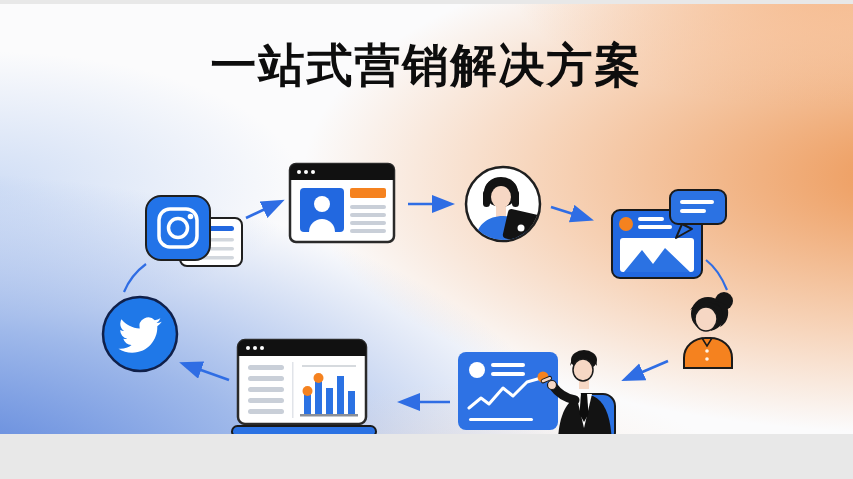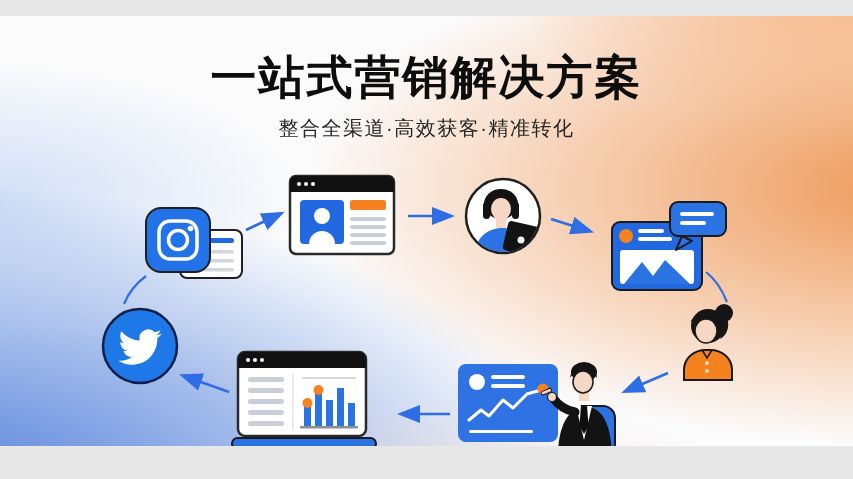--- a/index.html
+++ b/index.html
@@ -1,17 +1,17 @@
 <!DOCTYPE html>
 <html><head>
 <meta charset="utf-8">
 <style>
   html,body{margin:0;padding:0;background:#e8e8e8;font-family:"Liberation Sans","DejaVu Sans",sans-serif;}
   .stage{
-    position:relative;width:853px;height:430px;overflow:hidden;margin:16px auto;
+    position:relative;width:853px;height:430px;overflow:hidden;margin:4px auto;
     background:
       radial-gradient(70% 55% at 98% -6%, rgba(246,178,127,0.85) 0%, rgba(255,255,255,0) 55%),
       radial-gradient(115% 95% at 108% 40%, rgba(236,146,77,0.95) 0%, rgba(243,178,128,0.55) 38%, rgba(255,255,255,0) 63%),
       radial-gradient(55% 45% at 55% 115%, rgba(247,222,200,0.5) 0%, rgba(255,255,255,0) 60%),
       radial-gradient(120% 115% at -10% 115%, #4a77d8 0%, rgba(133,166,229,0.78) 35%, rgba(255,255,255,0) 66%),
       radial-gradient(60% 50% at -2% 42%, rgba(173,198,240,0.55) 0%, rgba(255,255,255,0) 62%),
       linear-gradient(#fbfbfc,#fbfbfc);
   }
   .title{
     position:absolute;left:0;right:0;top:36px;text-align:center;
@@ -24,21 +24,20 @@
   .node{position:absolute;}
   .node svg{display:block;}
   .arrows{position:absolute;left:0;top:0;}
 </style>
 </head>
 <body>
 
 <div class="stage">
 
   <div class="title">一站式营销解决方案</div>
-  <div class="subtitle">整合全渠道·高效获客·精准转化</div>
 
   <svg class="arrows" width="853" height="479" viewBox="0 0 853 479">
     <defs>
       <marker id="ah" markerWidth="9" markerHeight="8" refX="7" refY="3.5" orient="auto">
         <path d="M0,0 L9,3.5 L0,7 Z" fill="#2f6de4"></path>
       </marker>
     </defs>
     <path d="M246,214 L280,198" stroke="#2f6de4" stroke-width="2.6" fill="none" marker-end="url(#ah)"></path>
     <path d="M408,200 L450,200" stroke="#2f6de4" stroke-width="2.6" fill="none" marker-end="url(#ah)"></path>
     <path d="M551,203 L589,215" stroke="#2f6de4" stroke-width="2.6" fill="none" marker-end="url(#ah)"></path>

